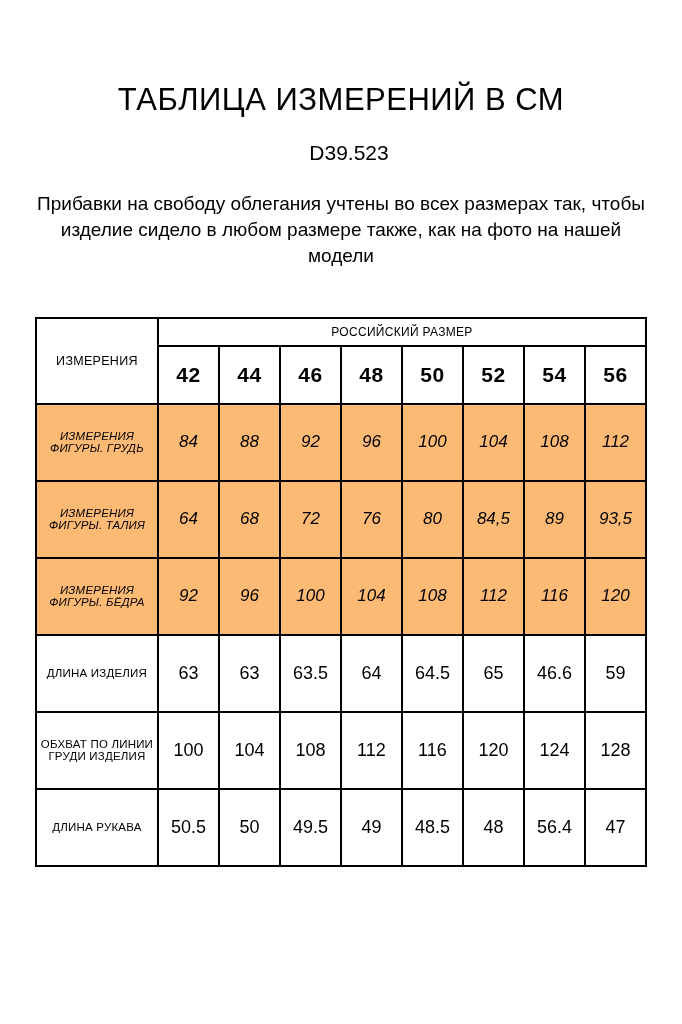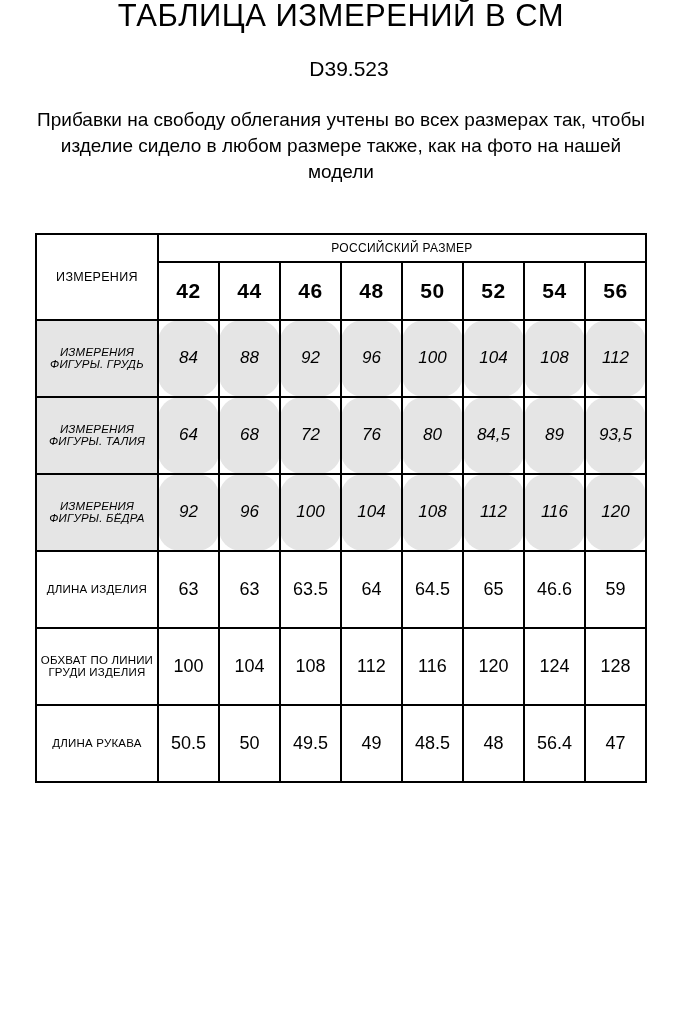--- a/index.html
+++ b/index.html
@@ -4,20 +4,21 @@
 <style>
   * { margin: 0; padding: 0; box-sizing: border-box; }
   html, body { background: #ffffff; }
   body { font-family: "Liberation Sans", "DejaVu Sans", sans-serif; color: #000000; }
 
   .page {
     position: relative;
     width: 682px;
     height: 1024px;
     background: #ffffff;
+    padding-top: 84px;
     margin: 0 auto;
     overflow: hidden;
   }
 
   .page-title {
     text-align: center;
     font-size: 31px;
     line-height: 1.05;
     font-weight: 400;
     letter-spacing: 0.5px;
@@ -81,23 +82,23 @@
 
   .row-label {
     font-size: 11.5px;
     font-weight: 400;
     letter-spacing: 0.2px;
     padding: 2px 8px;
   }
 
   .value-cell { font-size: 18px; font-weight: 400; }
 
-  tr.shaded th, tr.shaded td { background: #e5e5e5; }
+  tr.shaded th, tr.shaded td { background: #fdba74; }
   tr.shaded .row-label, tr.shaded .value-cell { font-style: italic; }
-  tr.shaded .value-cell { font-size: 17px; border-radius: 22px; }
+  tr.shaded .value-cell { font-size: 17px; }
 </style>
 </head>
 <body>
 
 <div class="page">
 
   <div class="page-title">ТАБЛИЦА ИЗМЕРЕНИЙ В СМ</div>
 
   <div class="article-code">D39.523</div>
 

